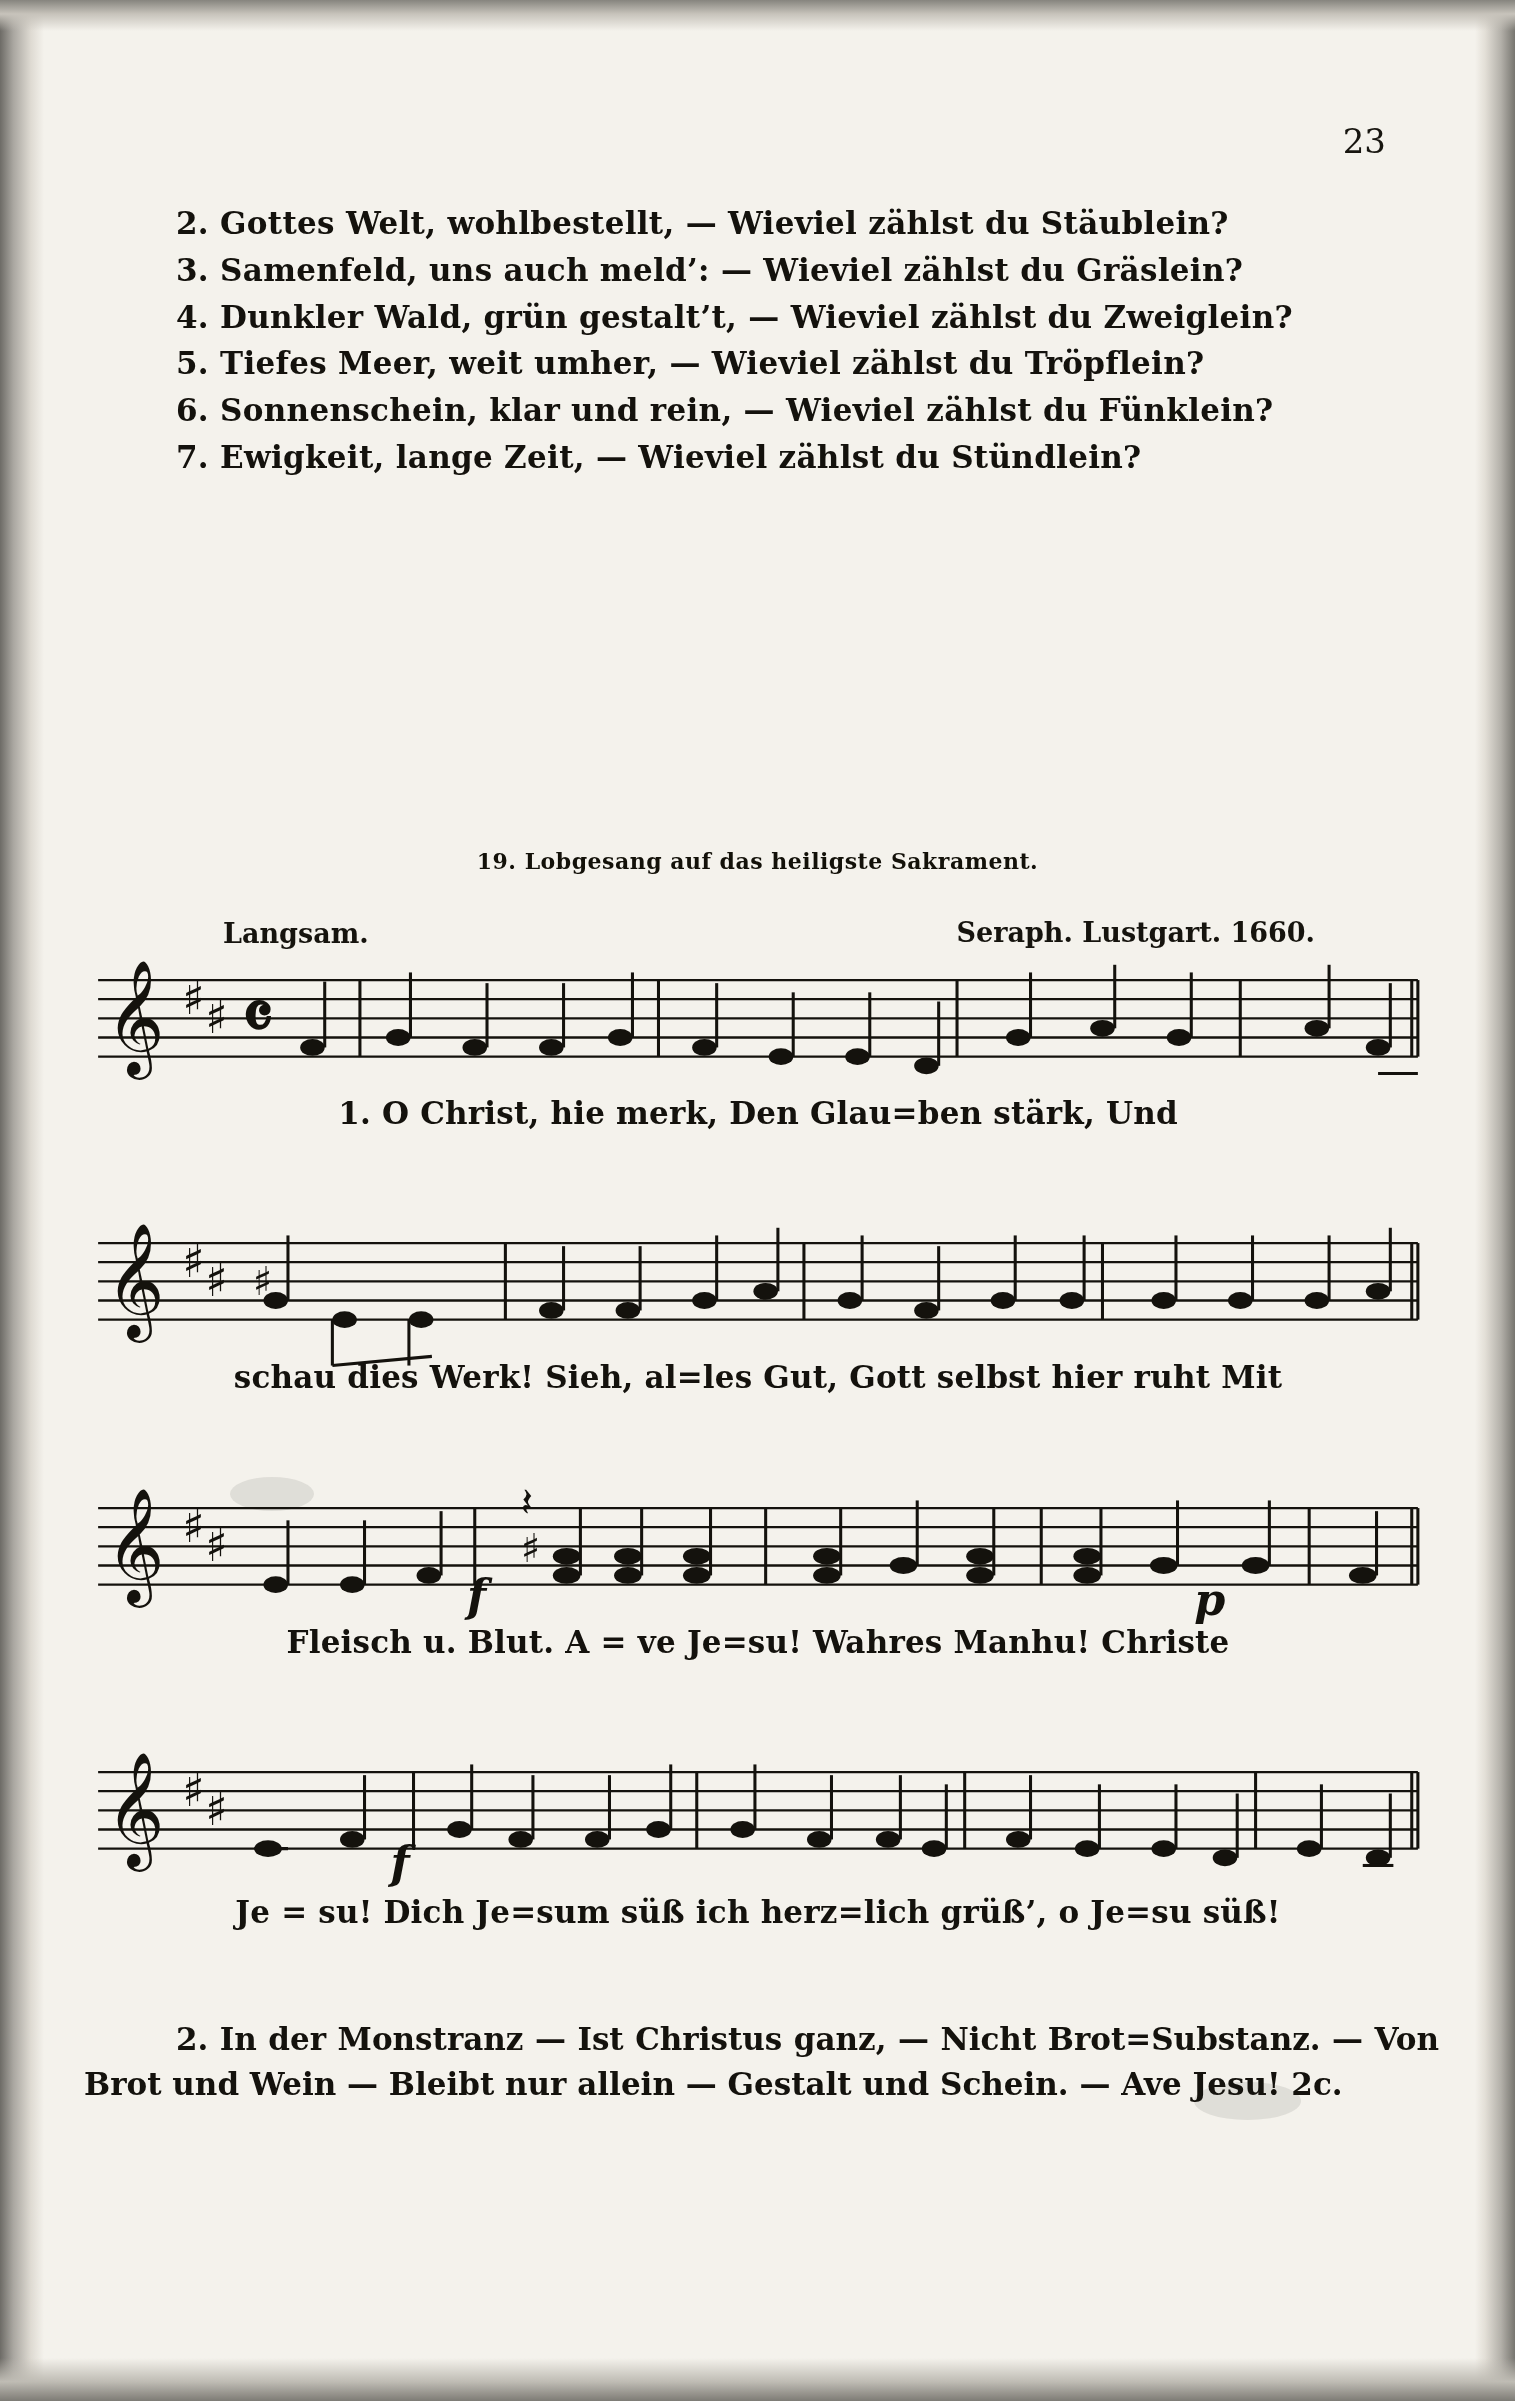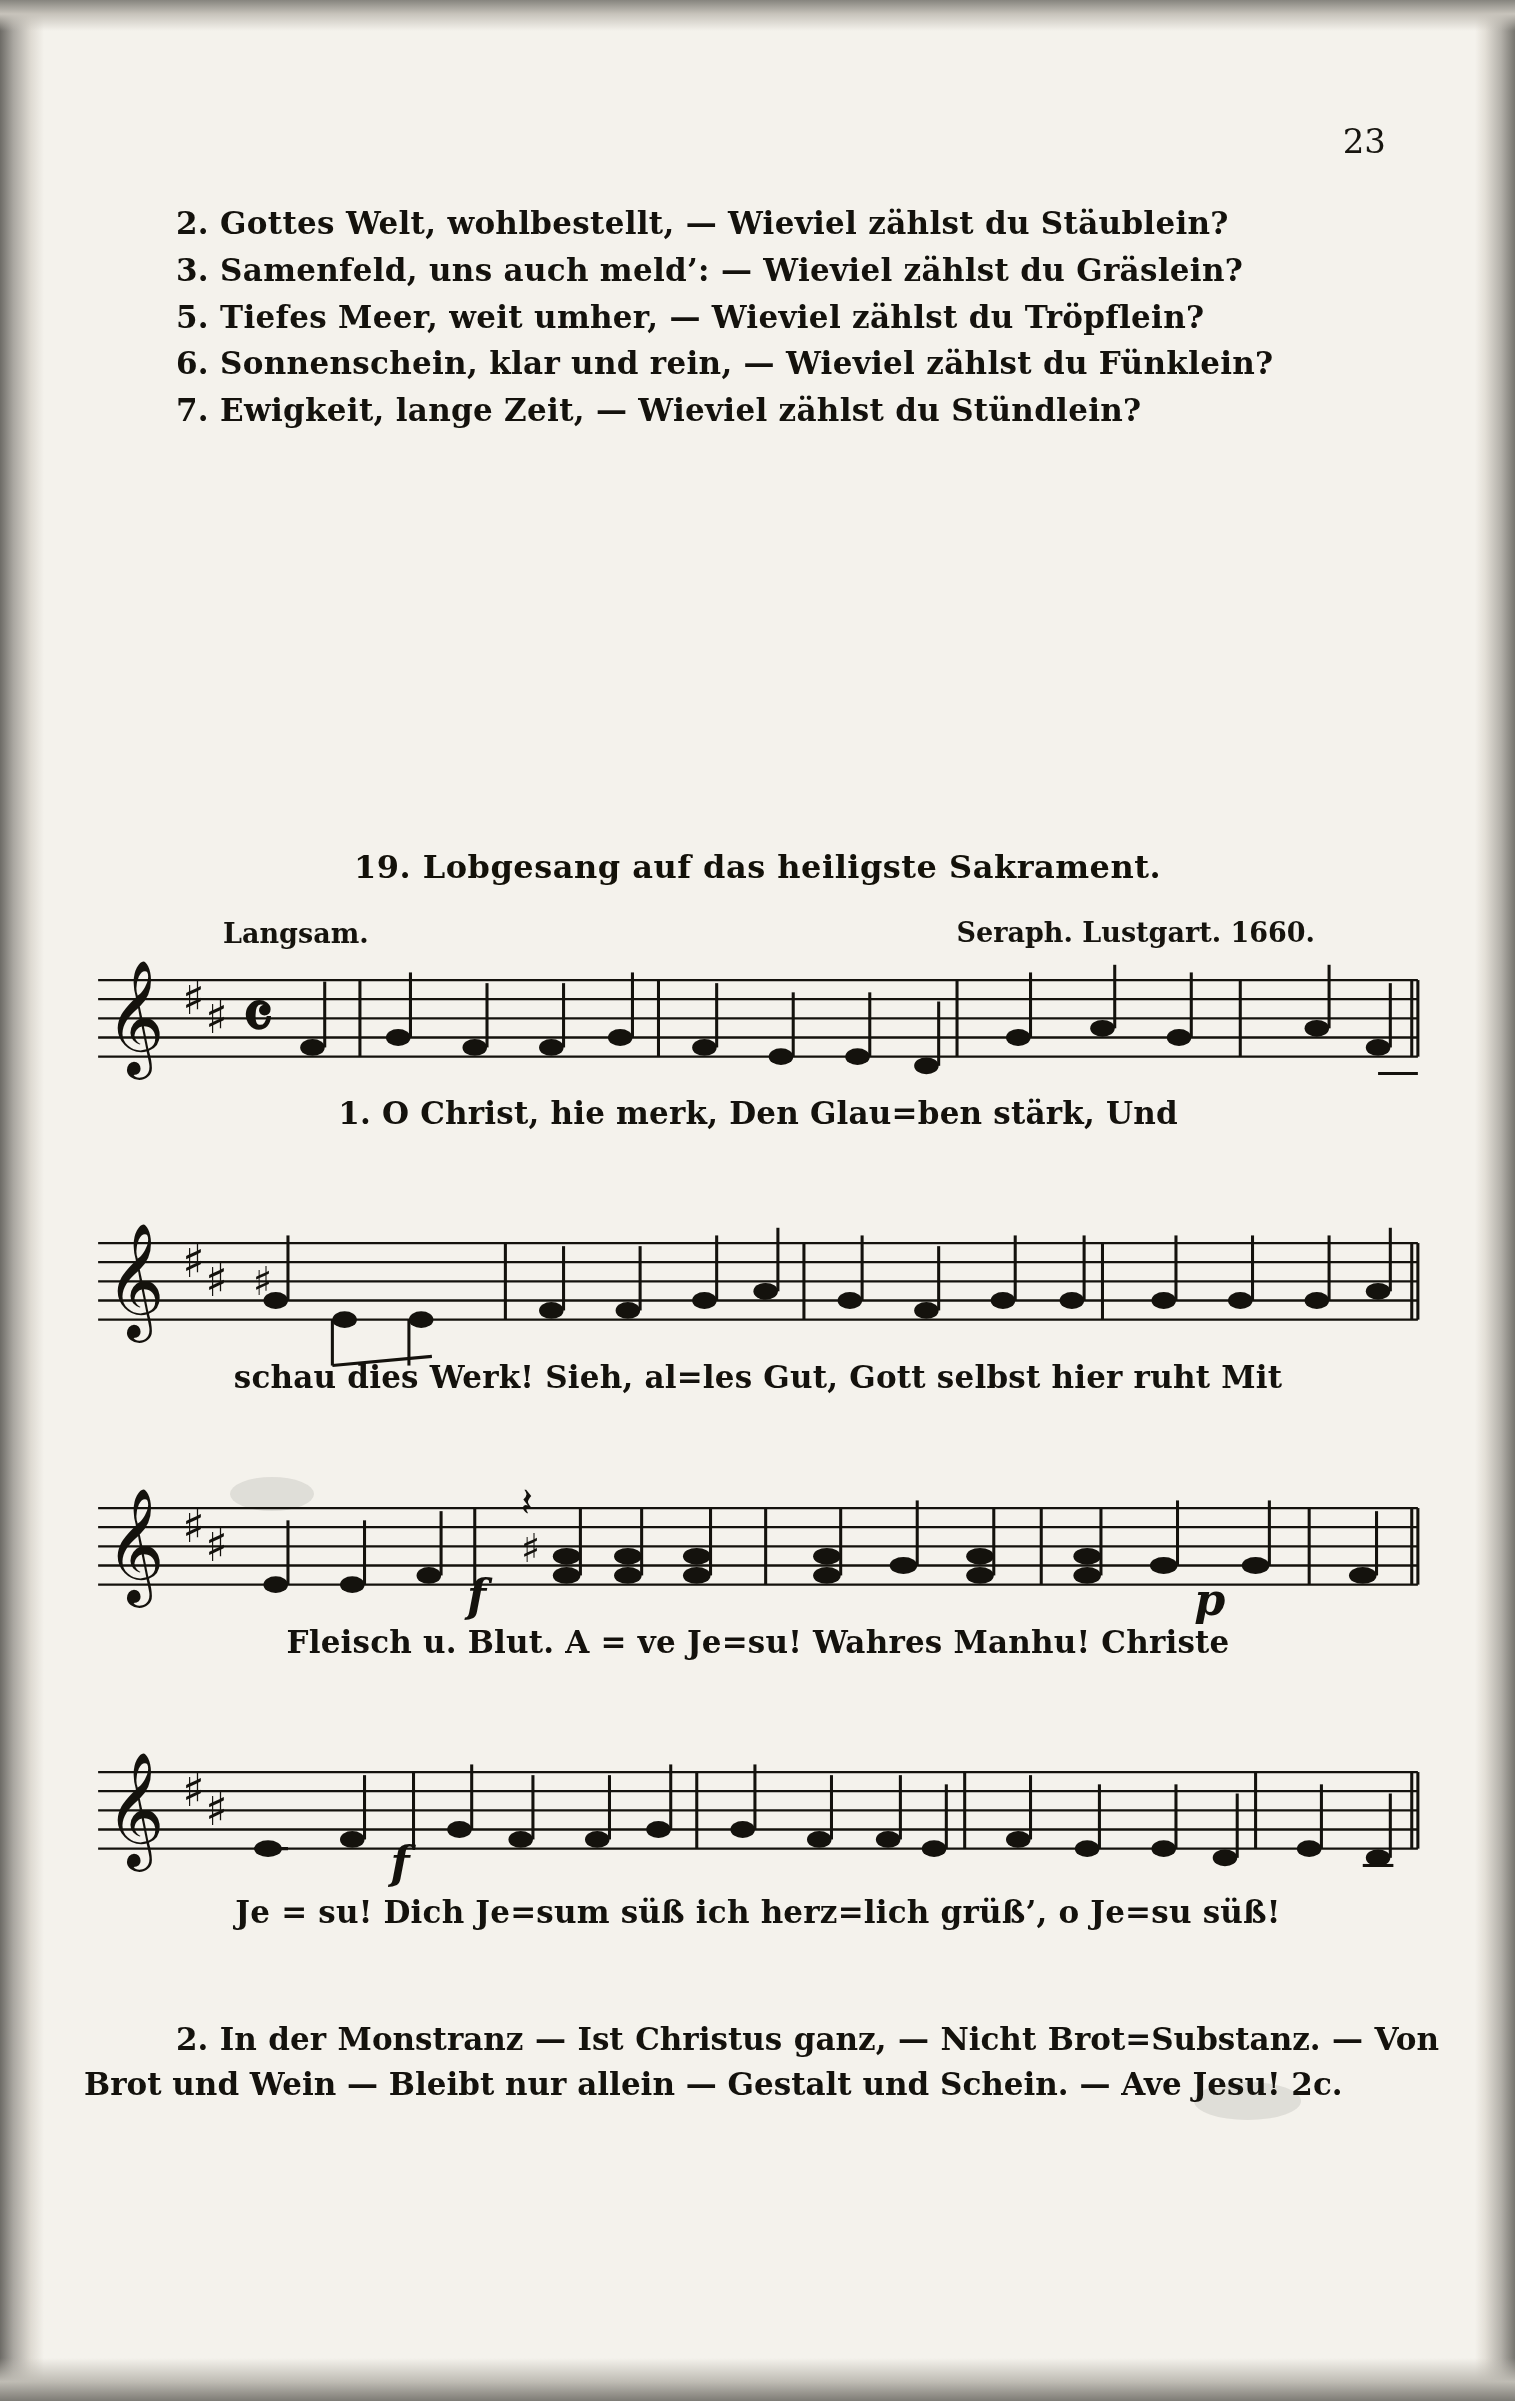--- a/index.html
+++ b/index.html
@@ -64,21 +64,21 @@
   }
   .verse.last { text-indent: 92px; }
   .hymn-title {
     position: absolute;
     left: 0;
     top: 848px;
     width: 1515px;
     text-align: center;
     font-family: "DejaVu Serif", serif;
     font-weight: bold;
-    font-size: 32px;
+    font-size: 22px;
     color: #131109;
     letter-spacing: 0.5px;
   }
   .tempo-mark {
     position: absolute;
     left: 223px;
     top: 918px;
     font-family: "DejaVu Serif", serif;
     font-weight: bold;
     font-size: 27px;
@@ -141,20 +141,21 @@
   <div class="paper-edge edge-bottom"></div>
 
   <div class="smudge" style="left:230px; top:1477px; width:84px; height:34px;"></div>
   <div class="smudge" style="left:1194px; top:2082px; width:107px; height:38px;"></div>
 
   <div class="page-number">23</div>
 
   <div class="verses">
     <p class="verse">2. Gottes Welt, wohlbestellt, — Wieviel zählst du Stäublein?</p>
     <p class="verse">3. Samenfeld, uns auch meld’: — Wieviel zählst du Gräslein?</p>
+    <p class="verse">4. Dunkler Wald, grün gestalt’t, — Wieviel zählst du Zweiglein?</p>
     <p class="verse">5. Tiefes Meer, weit umher, — Wieviel zählst du Tröpflein?</p>
     <p class="verse">6. Sonnenschein, klar und rein, — Wieviel zählst du Fünklein?</p>
     <p class="verse last">7. Ewigkeit, lange Zeit, — Wieviel zählst du Stündlein?</p>
   </div>
 
   <div class="hymn-title">19. Lobgesang auf das heiligste Sakrament.</div>
   <div class="tempo-mark">Langsam.</div>
   <div class="source-mark">Seraph. Lustgart. 1660.</div>
 
   <div class="system" style="top:957px;">

